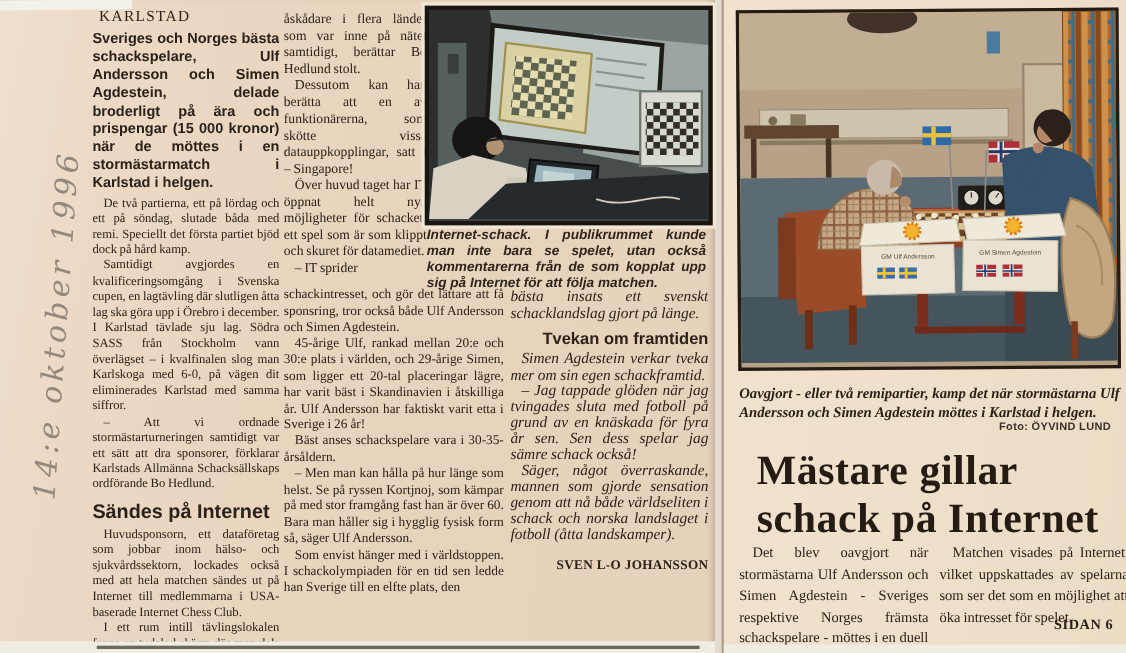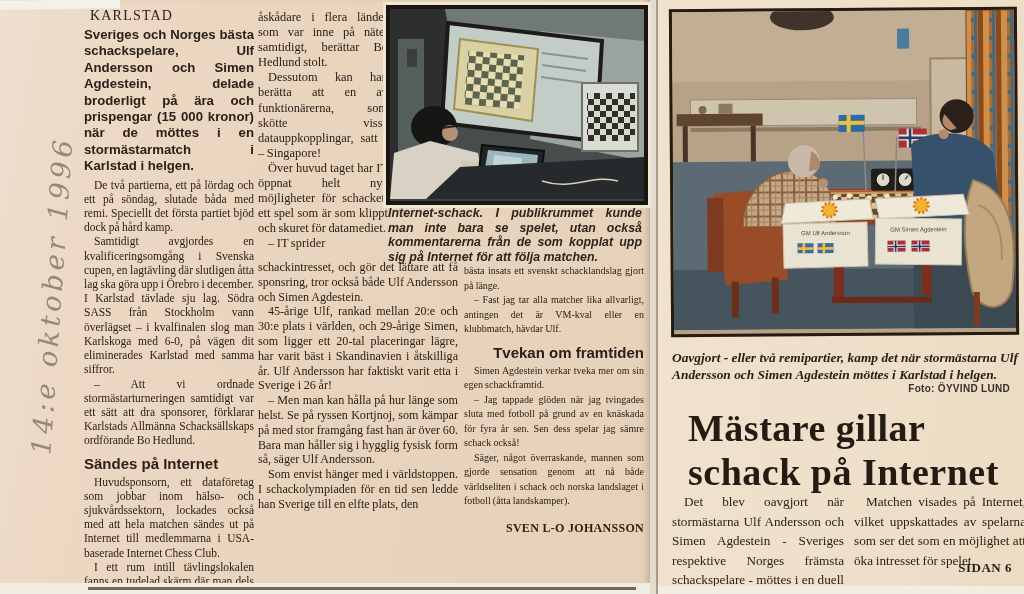--- a/index.html
+++ b/index.html
@@ -17,28 +17,28 @@
   .handwriting{position:absolute;left:-148px;top:280px;width:400px;text-align:center;
     transform:rotate(-86deg);color:#93887b;font-family:"DejaVu Serif",serif;font-style:italic;
     font-size:27px;letter-spacing:4px;white-space:nowrap;}
 
   .kicker{font-size:14px;letter-spacing:1.2px;margin:0 0 3px 6px;}
   .lede{font-family:"Liberation Sans",sans-serif;font-weight:bold;font-size:13.2px;line-height:16.4px;
     margin:0 0 3px 0;text-align:justify;}
   p.body{margin:0;text-align:justify;}
   p.ind{text-indent:10px;}
   .col1 p.body{font-size:11.5px;line-height:14.2px;word-spacing:-.5px;}
-  .subhead{font-family:"Liberation Sans",sans-serif;font-weight:bold;font-size:15px;margin:7px 0 3px 0;}
+  .subhead{font-family:"Liberation Sans",sans-serif;font-weight:bold;font-size:18px;margin:7px 0 3px 0;}
   .col1{position:absolute;left:84px;top:8px;width:170px;height:582px;overflow:hidden;}
   .col2a{position:absolute;left:258px;top:10px;width:130px;height:248px;overflow:hidden;}
   .col2a p.body{font-size:12.4px;line-height:15.1px;word-spacing:-.5px;}
   .col2b{position:absolute;left:258px;top:260px;width:200px;height:312px;overflow:hidden;}
   .col2b p.body{font-size:12.1px;line-height:14.8px;word-spacing:-.3px;}
   .col4{position:absolute;left:464px;top:264px;width:180px;height:300px;overflow:hidden;}
-  .col4 p.body{font-size:10px;line-height:14.5px;word-spacing:-.3px;}
+  .col4 p.body{font-size:14px;line-height:14.5px;word-spacing:-.3px;font-style:italic;}
   .col4 .subhead{font-size:15px;margin:7px 0 3px 0;text-align:right;}
   .byline{font-size:12px;font-weight:bold;text-align:right;margin-top:12px;letter-spacing:.3px;}
 
   .photo1{position:absolute;left:386px;top:5px;width:254px;height:192px;
     border:4px solid #1b1511;outline:3px solid #f0e6d4;background:#3c4142;}
   .photo1 svg{display:block;}
   .caption1{position:absolute;left:388px;top:206px;width:254px;
     font-family:"Liberation Sans",sans-serif;font-style:italic;font-weight:bold;
     font-size:12.4px;line-height:14.6px;text-align:justify;color:#2e241b;}
   .caption1 .capLead{font-weight:900;}
@@ -141,27 +141,27 @@
     </div>
 
     <div class="caption1">
       <span class="capLead">Internet-schack.</span>
       <span>I publikrummet kunde man inte bara se spelet, utan också kommentarerna från de som kopplat upp sig på Internet för att följa matchen.</span>
     </div>
 
     <div class="col2b">
       <p class="body">schackintresset, och gör det lättare att få sponsring, tror också både Ulf Andersson och Simen Agdestein.</p>
       <p class="body ind">45-årige Ulf, rankad mellan 20:e och 30:e plats i världen, och 29-årige Simen, som ligger ett 20-tal placeringar lägre, har varit bäst i Skandinavien i åtskilliga år. Ulf Andersson har faktiskt varit etta i Sverige i 26 år!</p>
+      <p class="body ind">Bäst anses schackspelare vara i 30-35-årsåldern.</p>
       <p class="body ind">– Men man kan hålla på hur länge som helst. Se på ryssen Kortjnoj, som kämpar på med stor framgång fast han är över 60. Bara man håller sig i hygglig fysisk form så, säger Ulf Andersson.</p>
       <p class="body ind">Som envist hänger med i världstoppen. I schackolympiaden för en tid sen ledde han Sverige till en elfte plats, den</p>
     </div>
 
     <div class="col4">
       <p class="body">bästa insats ett svenskt schacklandslag gjort på länge.</p>
-      <p class="body ind">– Fast jag tar alla matcher lika allvarligt, antingen det är VM-kval eller en klubbmatch, hävdar Ulf.</p>
       <h3 class="subhead">Tvekan om framtiden</h3>
       <p class="body ind">Simen Agdestein verkar tveka mer om sin egen schackframtid.</p>
       <p class="body ind">– Jag tappade glöden när jag tvingades sluta med fotboll på grund av en knäskada för fyra år sen. Sen dess spelar jag sämre schack också!</p>
       <p class="body ind">Säger, något överraskande, mannen som gjorde sensation genom att nå både världseliten i schack och norska landslaget i fotboll (åtta landskamper).</p>
       <div class="byline">SVEN L-O JOHANSSON</div>
     </div>
 
     <div class="bottom-band"></div>
     <div class="tearline"></div>
   </div>

